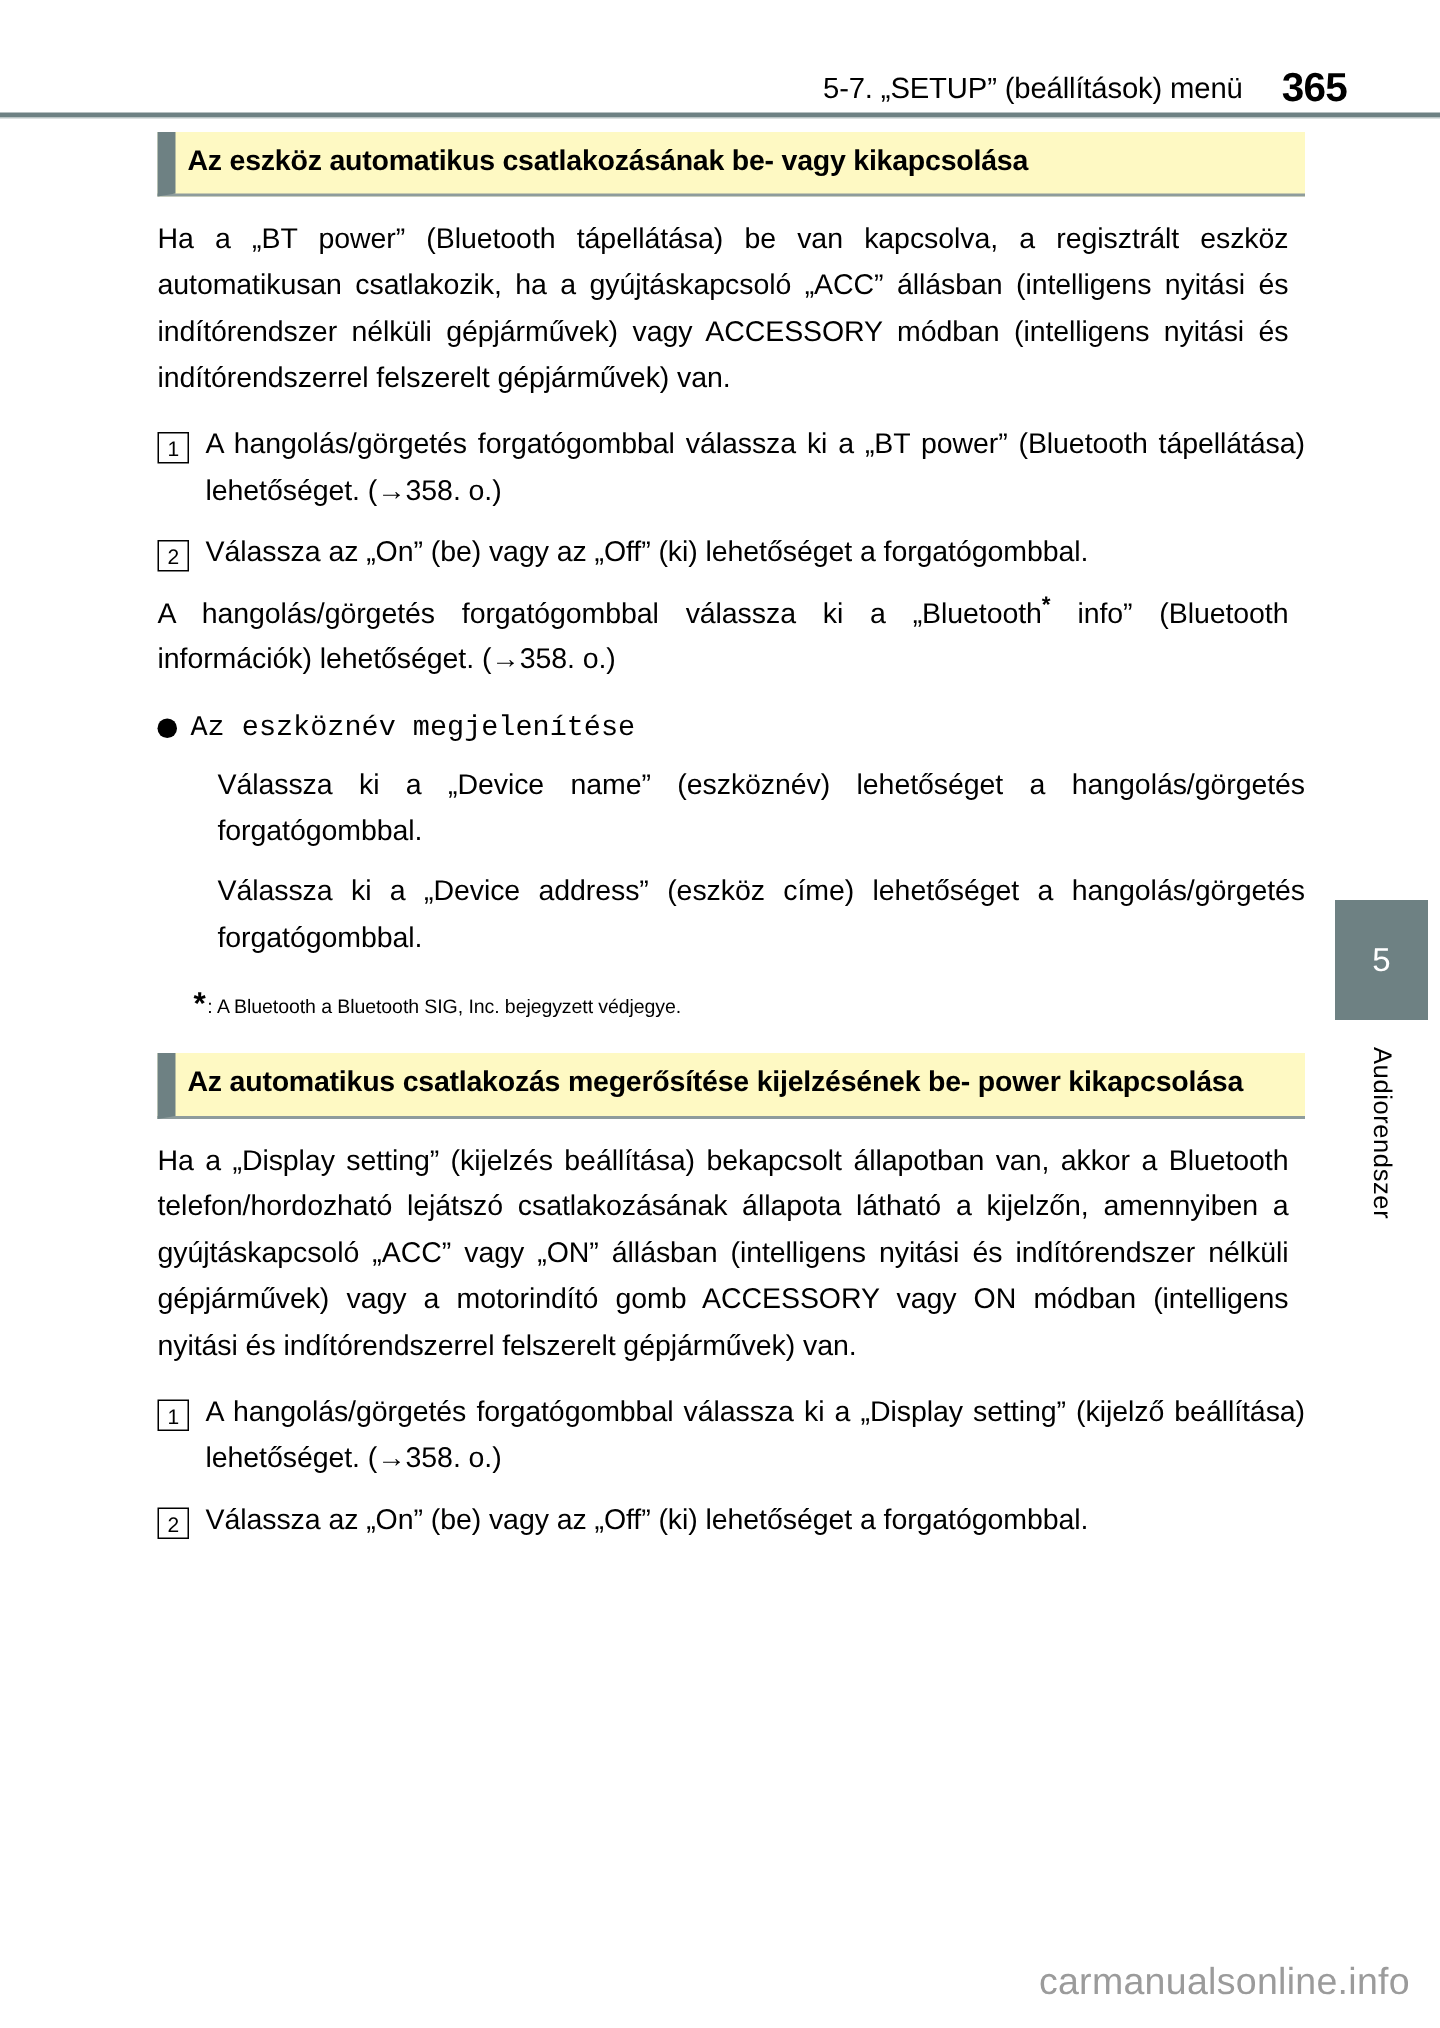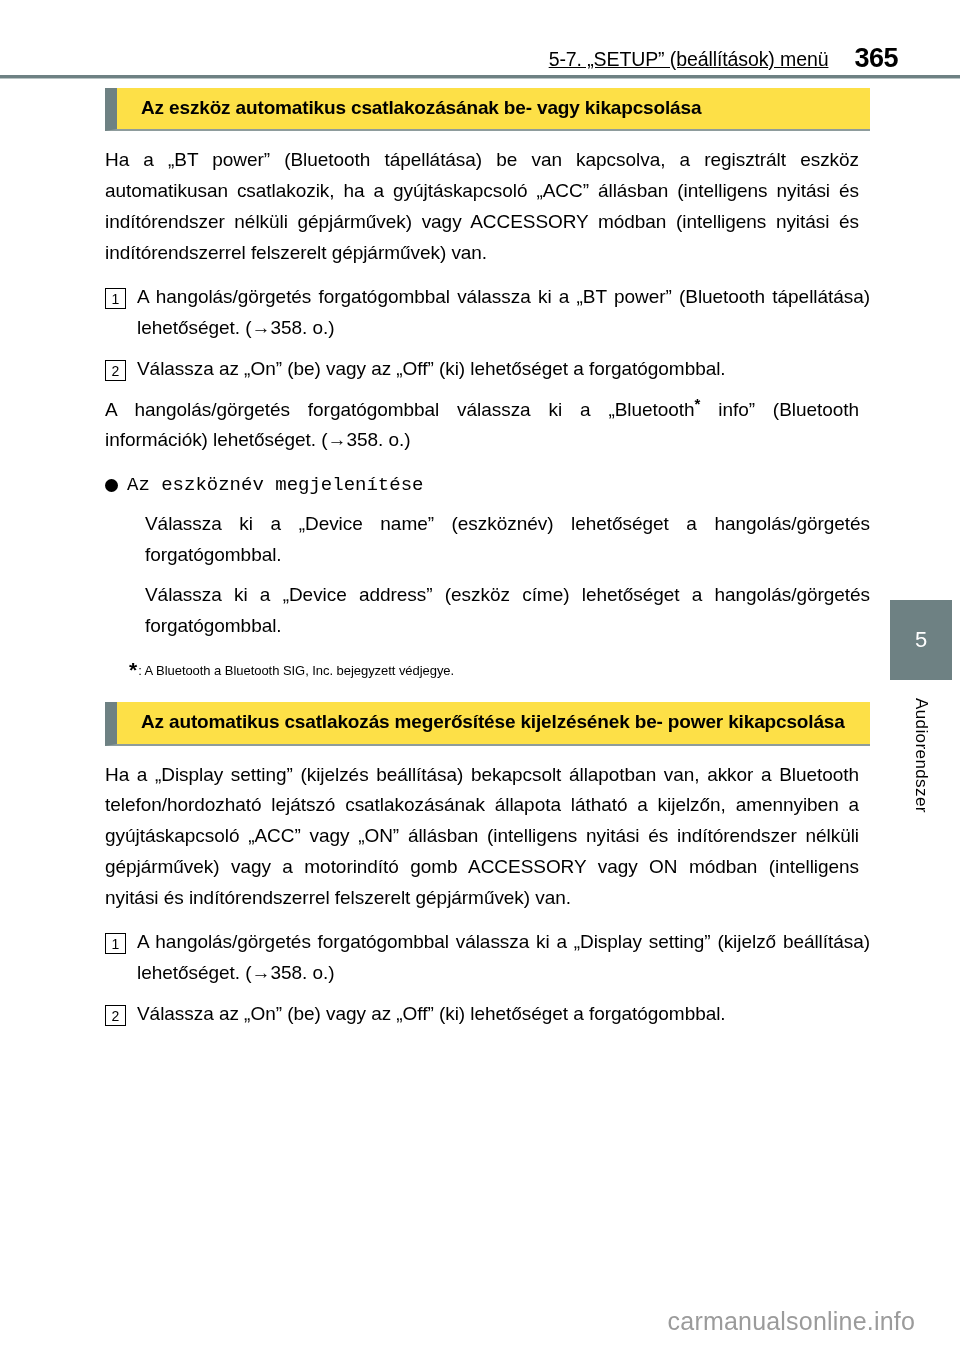--- a/index.html
+++ b/index.html
@@ -27,21 +27,20 @@
     align-items: flex-end;
     justify-content: flex-end;
     padding-right: 62px;
     box-sizing: border-box;
   }
   .header-title {
     font-size: 19.5px;
     letter-spacing: -0.1px;
     line-height: 1;
     padding-bottom: 3px;
-    text-decoration: underline;
   }
   .header-pageno {
     font-size: 27px;
     font-weight: bold;
     line-height: 1;
     margin-left: 26px;
     letter-spacing: -0.5px;
   }
   .header-rule {
     position: absolute;
@@ -92,24 +91,24 @@
   
   .content {
     position: absolute;
     left: 105px;
     top: 88px;
     width: 765px;
   }
 
   
   .section-bar {
-    background: #fde047;
+    background: #fef9c3;
     border-left: 12px solid #6e8183;
     border-bottom: 2px solid #8e9c9c;
-    padding: 7px 10px 8px 24px;
+    padding: 7px 10px 8px 8px;
     box-sizing: border-box;
     margin-bottom: 14px;
   }
   .section-bar .section-title {
     font-size: 19px;
     font-weight: bold;
     line-height: 1.38;
     letter-spacing: -0.15px;
   }
 
@@ -206,21 +205,21 @@
     font-size: 15px;
     vertical-align: super;
     font-weight: bold;
     line-height: 0;
   }
 
   
   .footer-watermark {
     position: absolute;
     bottom: 16px;
-    right: 45px;
+    right: 20px;
     font-size: 25px;
     color: #9b9b9b;
     letter-spacing: 0.2px;
   }
 </style>
 </head>
 <body>
 
 <div class="page-header">
   <div class="header-title">5-7. „SETUP” (beállítások) menü</div>

